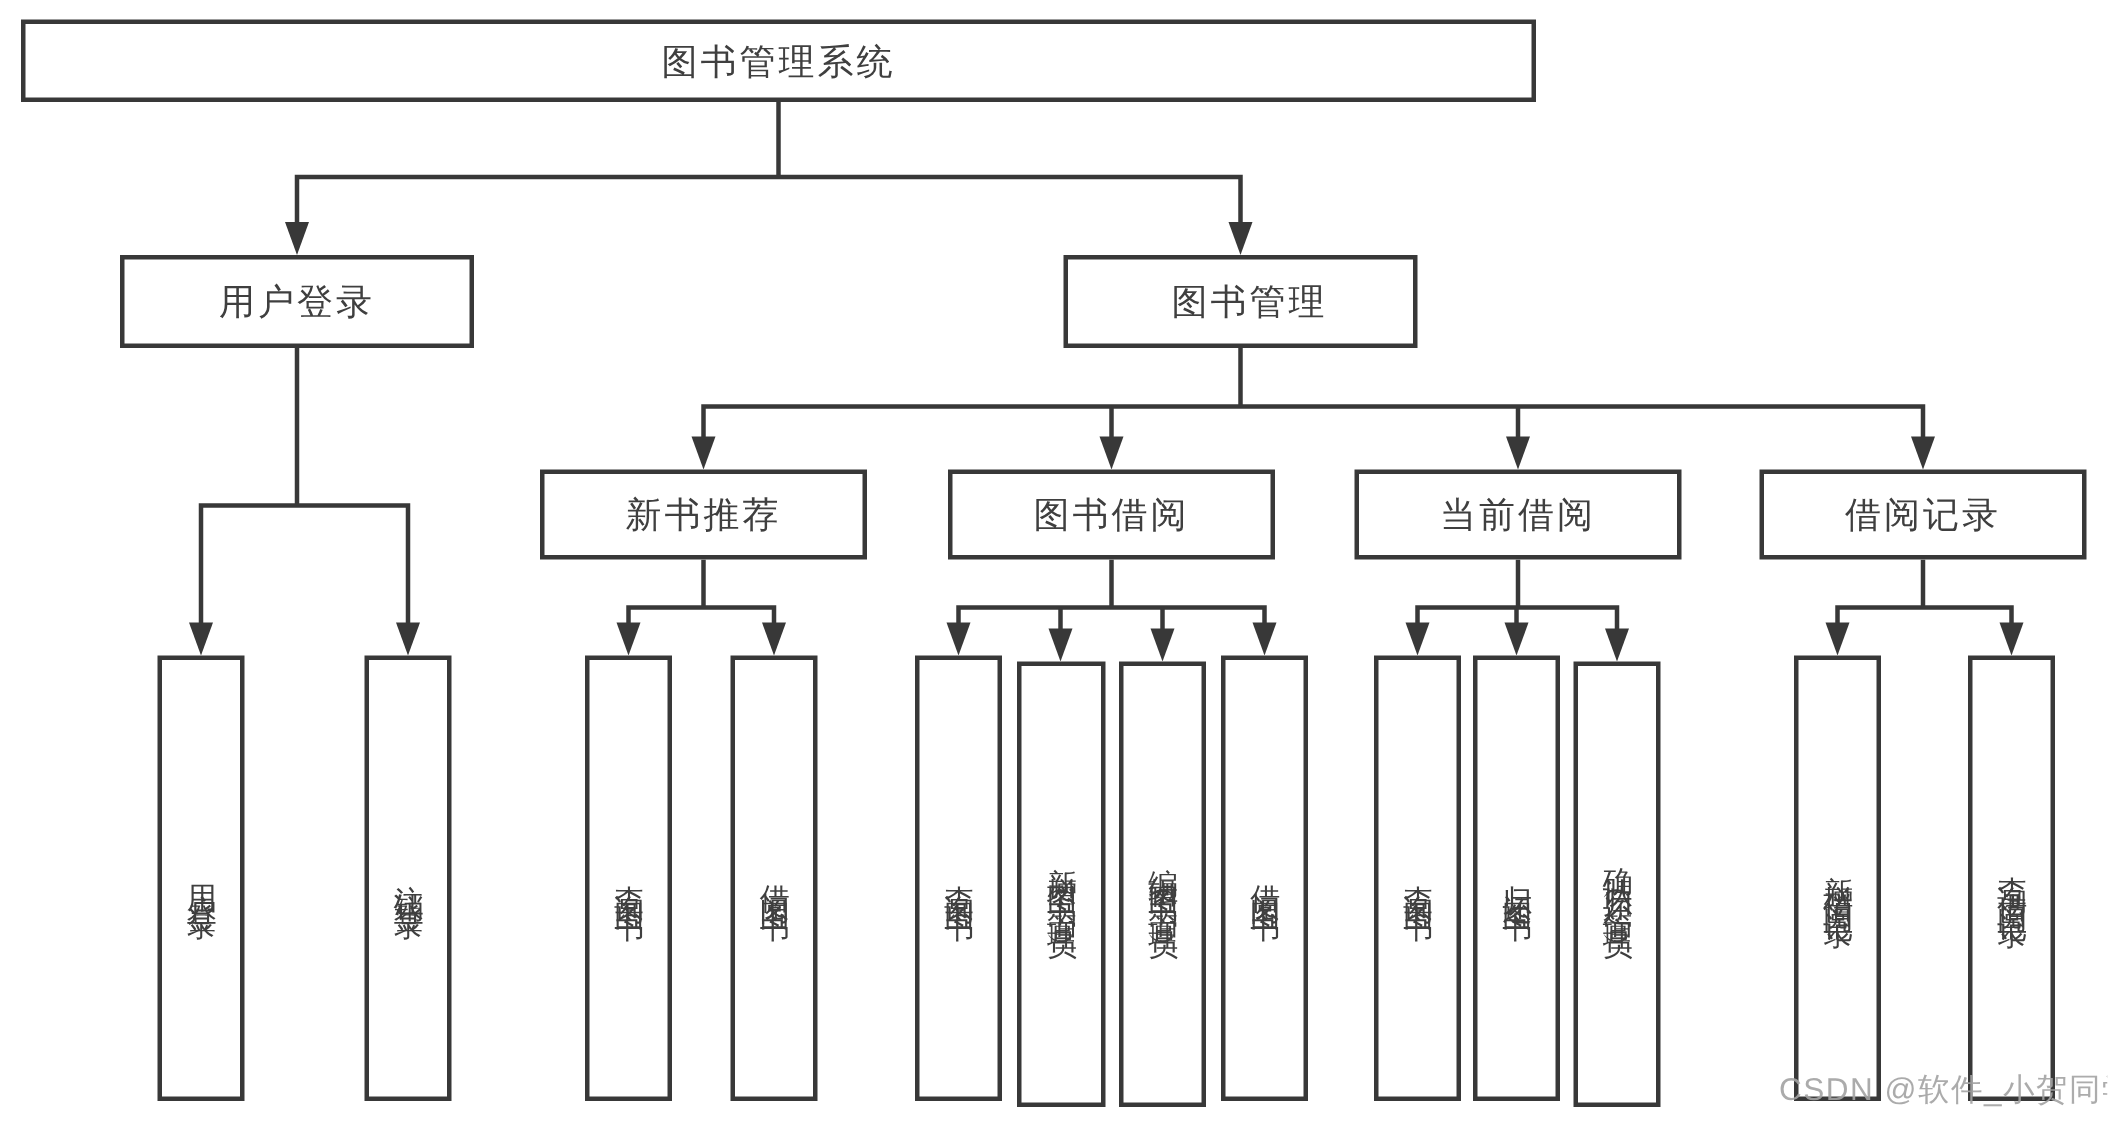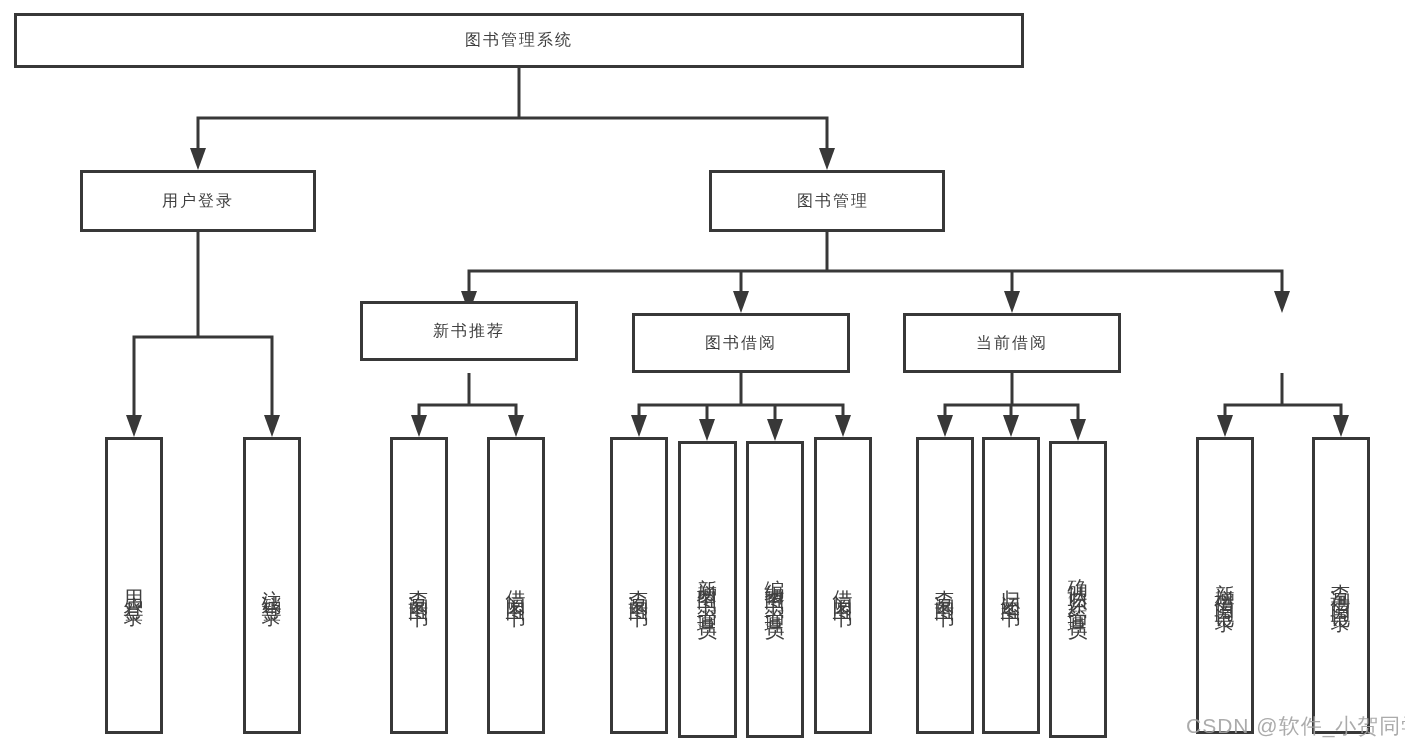--- a/index.html
+++ b/index.html
@@ -5,21 +5,21 @@
   html,body{margin:0;padding:0;background:#ffffff;}
   #canvas{
     position:relative;width:1405px;height:747px;background:#ffffff;
     font-family:"Liberation Sans","DejaVu Sans",sans-serif;overflow:hidden;
   }
   #wires{position:absolute;left:0;top:0;width:1405px;height:747px;}
   .node{
     position:absolute;background:#ffffff;border:3px solid #383838;box-sizing:border-box;
     display:flex;align-items:center;justify-content:center;color:#3f3f3f;
   }
-  .h-node{font-size:16px;letter-spacing:2px;white-space:nowrap;}
+  .h-node{font-size:24px;letter-spacing:2px;white-space:nowrap;}
   .v-node{font-size:20px;}
   .v-node span{writing-mode:vertical-rl;text-orientation:mixed;letter-spacing:6px;line-height:1;}
   .watermark{
     position:absolute;left:1186px;top:712px;width:210px;
     font-size:21px;color:#a3a3a3;opacity:.9;letter-spacing:1px;white-space:nowrap;z-index:5;
   }
 </style>
 </head>
 <body>
 
@@ -75,23 +75,24 @@
       <polygon points="1217,415 1233,415 1225,437"></polygon>
       <polygon points="1333,415 1349,415 1341,437"></polygon>
     </g>
   </svg>
 
   <div class="node h-node" style="left:14px;top:13px;width:1010px;height:55px;">图书管理系统</div>
 
   <div class="node h-node" style="left:80px;top:170px;width:236px;height:62px;">用户登录</div>
   <div class="node h-node" style="left:709px;top:170px;width:236px;height:62px;padding-left:12px;">图书管理</div>
 
-  <div class="node h-node" style="left:360px;top:301px;width:218px;height:60px;">新书推荐</div>
+  <div class="node h-node" style="left:360px;top:313px;width:218px;height:60px;">新书推荐</div>
   <div class="node h-node" style="left:632px;top:313px;width:218px;height:60px;">图书借阅</div>
   <div class="node h-node" style="left:903px;top:313px;width:218px;height:60px;">当前借阅</div>
+  <div class="node h-node" style="left:1173px;top:313px;width:218px;height:60px;">借阅记录</div>
 
   <div class="node v-node" style="left:105px;top:437px;width:58px;height:297px;">
     <span>用户登录</span>
   </div>
   <div class="node v-node" style="left:243px;top:437px;width:58px;height:297px;">
     <span>注销登录</span>
   </div>
 
   <div class="node v-node" style="left:390px;top:437px;width:58px;height:297px;">
     <span>查询图书</span>

